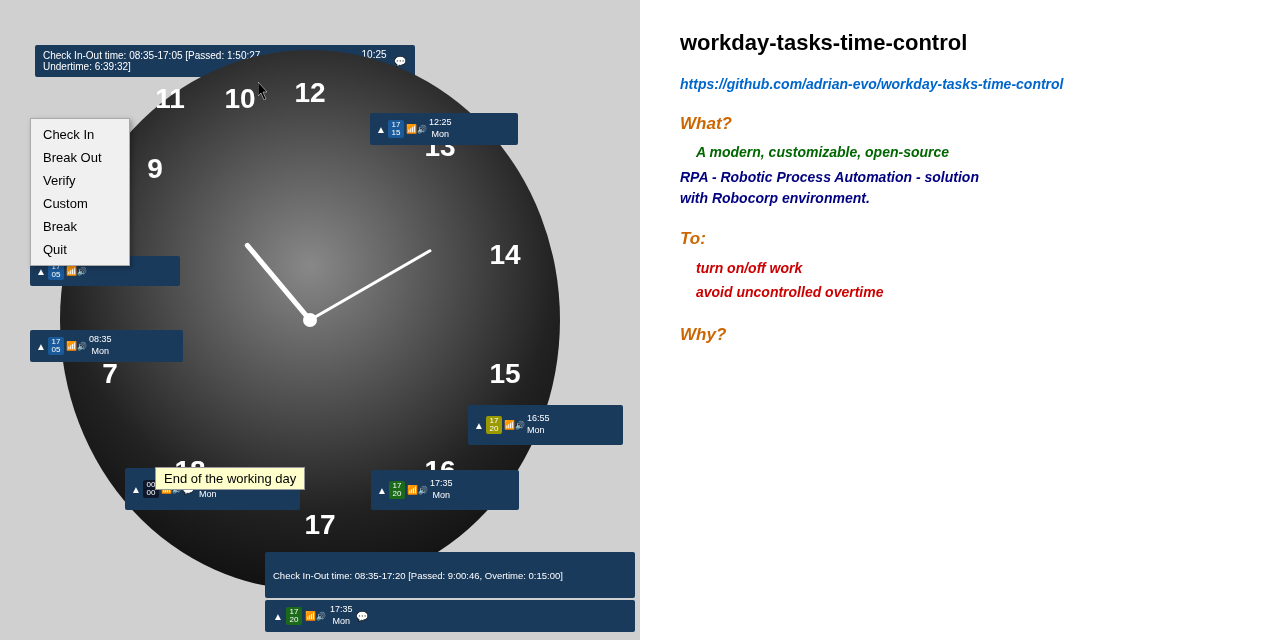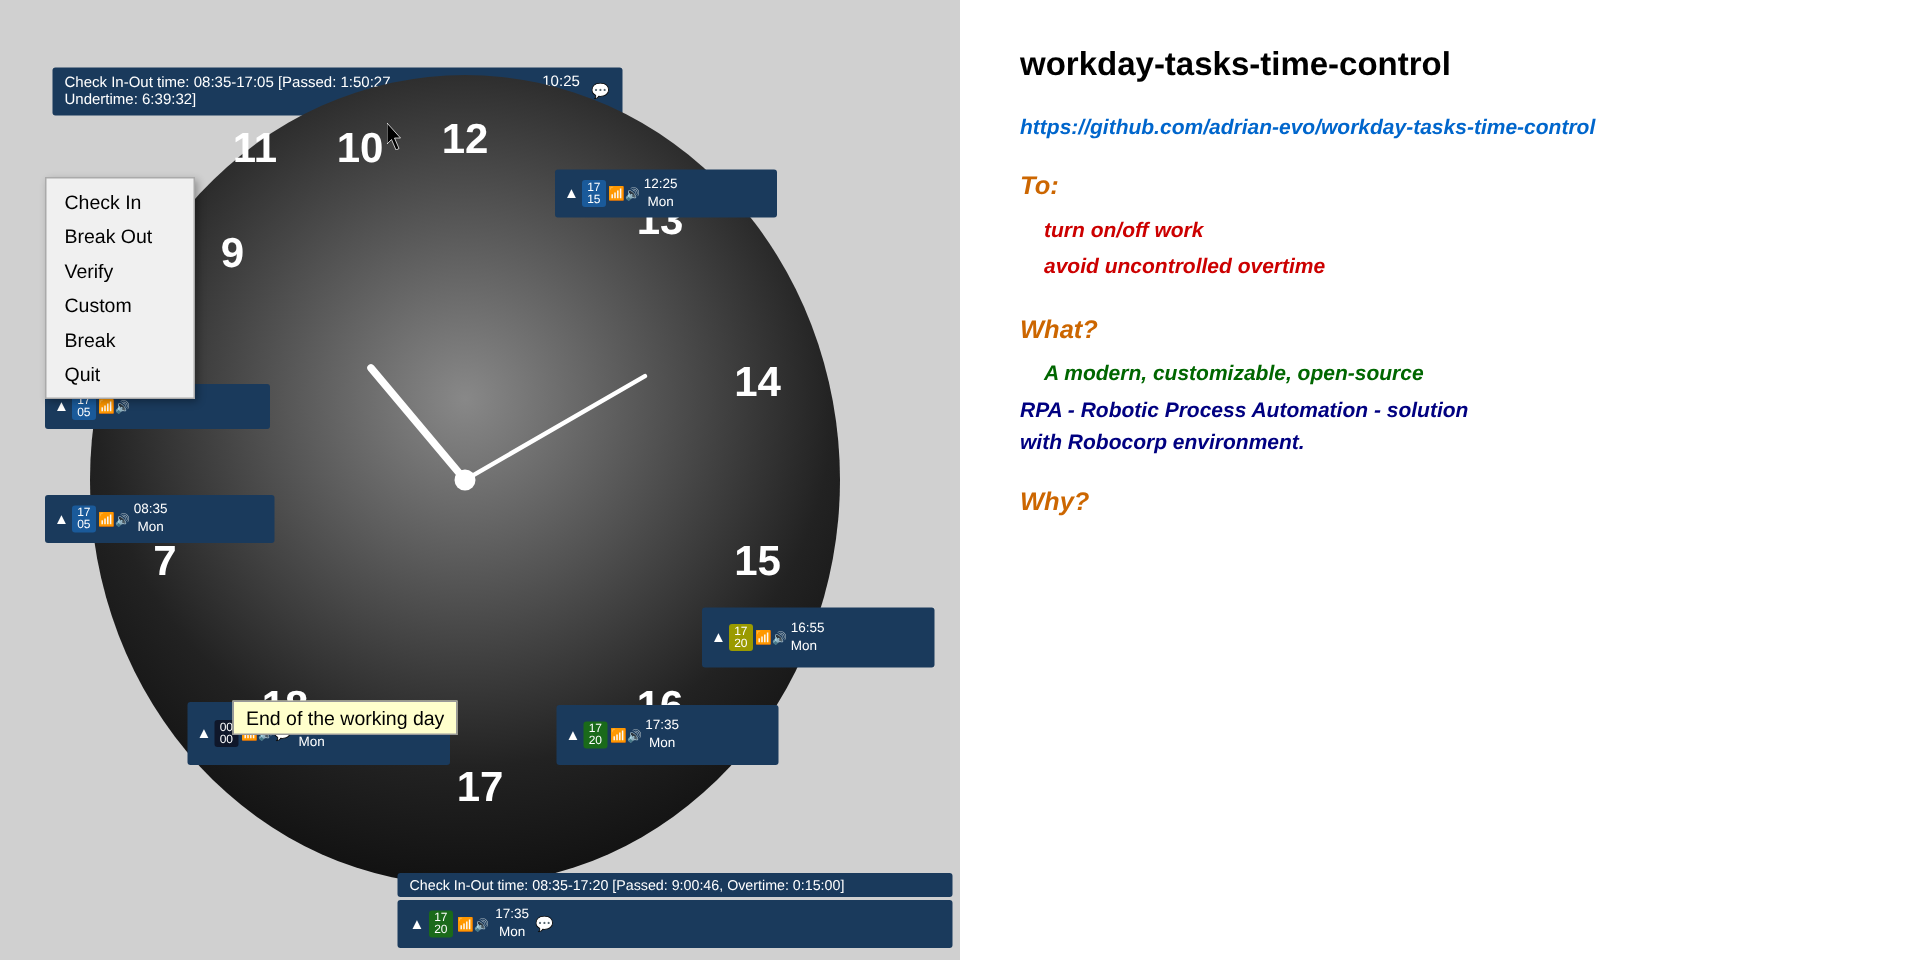--- a/index.html
+++ b/index.html
@@ -150,21 +150,21 @@
       left: 371px;
       width: 148px;
       height: 40px;
       padding: 0 6px;
     }
 
     .tb-bottom {
       bottom: 42px;
       left: 265px;
       width: 370px;
-      height: 16px;
+      height: 46px;
       padding: 0 8px;
       justify-content: flex-end;
     }
 
     .tb-bottom2 {
       bottom: 8px;
       left: 265px;
       width: 370px;
       height: 32px;
       padding: 0 8px;
@@ -409,31 +409,31 @@
 
 </div>
 
 <div class="right-panel">
 
   <h1 class="app-title">workday-tasks-time-control</h1>
 
   <a class="app-link" href="#">https://github.com/adrian-evo/workday-tasks-time-control</a>
 
   <div class="section-block">
+    <div class="section-heading">What?</div>
+    <div class="section-text">A modern, customizable, open-source</div>
+    <div class="section-text-blue">RPA - Robotic Process Automation - solution</div>
+    <div class="section-text-blue">with Robocorp environment.</div>
+  </div>
+
+  <div class="section-block">
     <div class="section-heading">To:</div>
     <div class="to-items">
       <div class="to-item">turn on/off work</div>
       <div class="to-item">avoid uncontrolled overtime</div>
     </div>
   </div>
 
   <div class="section-block">
-    <div class="section-heading">What?</div>
-    <div class="section-text">A modern, customizable, open-source</div>
-    <div class="section-text-blue">RPA - Robotic Process Automation - solution</div>
-    <div class="section-text-blue">with Robocorp environment.</div>
-  </div>
-
-  <div class="section-block">
     <div class="section-heading">Why?</div>
   </div>
 
 </div>
 
 </body></html>

